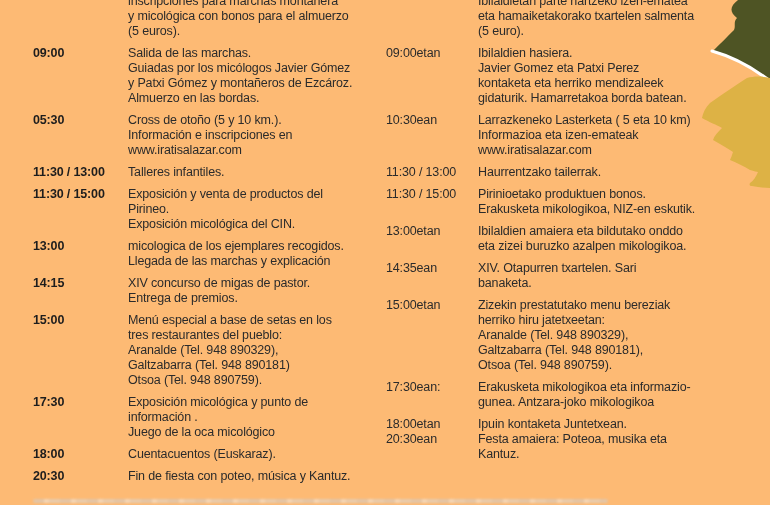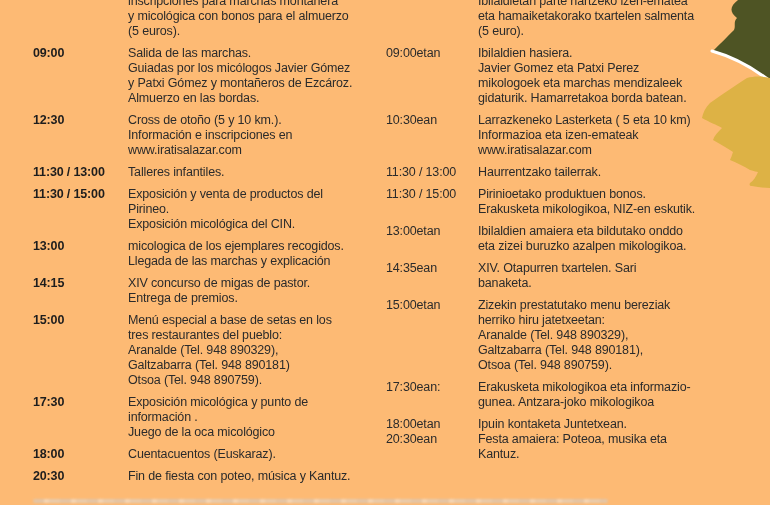--- a/index.html
+++ b/index.html
@@ -63,21 +63,21 @@
     <div class="time">09:00</div>
     <div class="desc">
           <div class="line">Salida de las marchas.</div>
           <div class="line">Guiadas por los micólogos Javier Gómez</div>
           <div class="line">y Patxi Gómez y montañeros de Ezcároz.</div>
           <div class="line">Almuerzo en las bordas.</div>
         </div>
   </div>
 
   <div class="entry">
-    <div class="time">12:30</div>
+    <div class="time">05:30</div>
     <div class="desc">
           <div class="line">Cross de otoño (5 y 10 km.).</div>
           <div class="line">Información e inscripciones en</div>
           <div class="line">www.iratisalazar.com</div>
         </div>
   </div>
 
   <div class="entry">
     <div class="time">11:30 / 13:00</div>
     <div class="desc">
@@ -152,21 +152,21 @@
           <div class="line">eta hamaiketakorako txartelen salmenta</div>
           <div class="line">(5 euro).</div>
         </div>
   </div>
 
   <div class="entry">
     <div class="time">09:00etan</div>
     <div class="desc">
           <div class="line">Ibilaldien hasiera.</div>
           <div class="line">Javier Gomez eta Patxi Perez</div>
-          <div class="line">mikologoek eta marchas mendizaleek</div>
+          <div class="line">kontaketa eta herriko mendizaleek</div>
           <div class="line">gidaturik. Hamarretakoa borda batean.</div>
         </div>
   </div>
 
   <div class="entry">
     <div class="time">10:30ean</div>
     <div class="desc">
           <div class="line">Larrazkeneko Lasterketa ( 5 eta 10 km)</div>
           <div class="line">Informazioa eta izen-emateak</div>
           <div class="line">www.iratisalazar.com</div>

